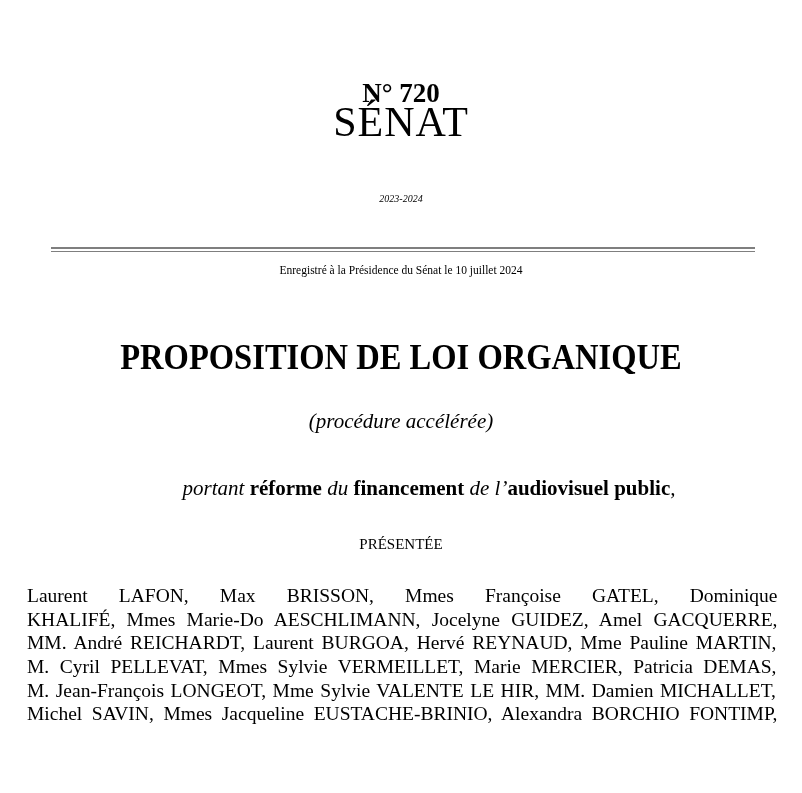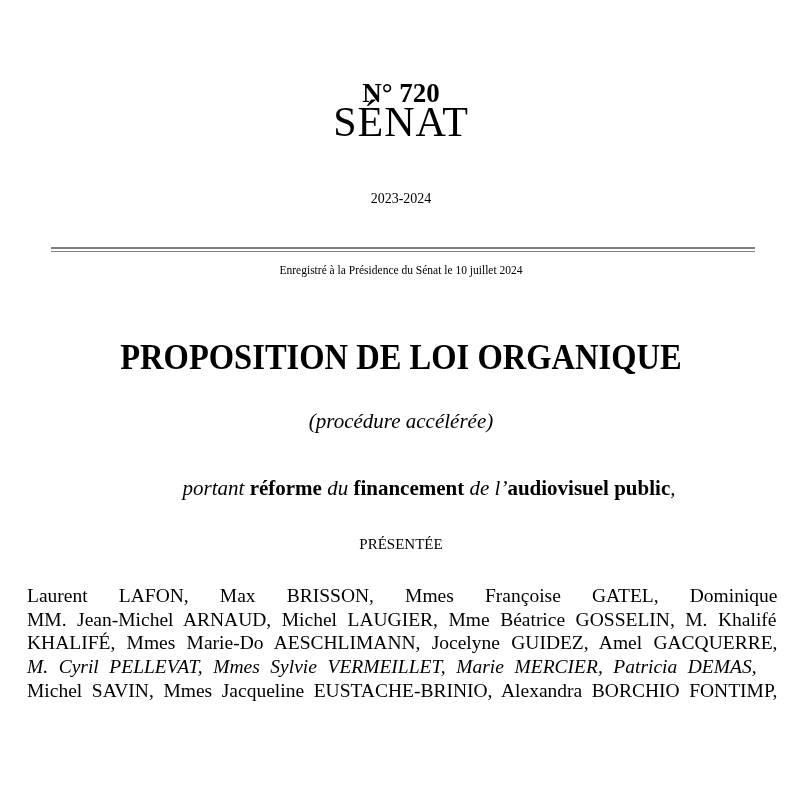--- a/index.html
+++ b/index.html
@@ -30,22 +30,23 @@
     }
     #chamber {
       top: 97px;
       font-size: 42px;
       font-weight: normal;
       line-height: 50px;
       letter-spacing: 1px;
     }
     #session {
       top: 190px;
-      font-size: 14px;
+      font-size: 10px;
       line-height: 18px;
+      font-style: italic;
     }
     .rule {
       position: absolute;
       left: 51px;
       width: 704px;
       height: 0;
       border-top: 2px solid #7f7f7f;
     }
     #rule-1 { top: 247px; }
     #rule-2 { top: 251px; border-top-width: 1px; }
@@ -114,17 +115,18 @@
 <div id="procedure" class="center">(procédure accélérée)</div>
 
 <div id="subject" class="center">
   <span class="it">portant</span><span> </span><span class="b">réforme</span><span> </span><span class="it">du</span><span> </span><span class="b">financement</span><span> </span><span class="it">de l’</span><span class="b">audiovisuel public</span><span class="it">,</span>
 </div>
 
 <div id="presented" class="center">PRÉSENTÉE</div>
 
 <div id="authors">
   <span class="author-line" style="white-space: nowrap; word-spacing: 26.2812px; text-align: left; text-align-last: left;">Laurent LAFON, Max BRISSON, Mmes Françoise GATEL, Dominique</span>
-  <span class="author-line" style="white-space: nowrap; word-spacing: 5.65104px; text-align: left; text-align-last: left;">MM. Jean-Michel ARNAUD, Michel LAUGIER, Mme Béatrice GOSSELIN, M. Khalifé</span>
   <span class="author-line" style="white-space: nowrap; word-spacing: 6.39732px; text-align: right; text-align-last: left;">KHALIFÉ, Mmes Marie-Do AESCHLIMANN, Jocelyne GUIDEZ, Amel GACQUERRE,</span>
-  <span class="author-line" style="white-space: nowrap; word-spacing: 5.68403px; text-align: center; text-align-last: left; font-style: italic;">M. Cyril PELLEVAT, Mmes Sylvie VERMEILLET, Marie MERCIER, Patricia DEMAS,</span>
+  <span class="author-line" style="white-space: nowrap; word-spacing: 3.04861px; text-align: left; text-align-last: left;">MM. André REICHARDT, Laurent BURGOA, Hervé REYNAUD, Mme Pauline MARTIN,</span>
+  <span class="author-line" style="white-space: nowrap; word-spacing: 5.68403px; text-align: center; text-align-last: left;">M. Cyril PELLEVAT, Mmes Sylvie VERMEILLET, Marie MERCIER, Patricia DEMAS,</span>
+  <span class="author-line" style="white-space: nowrap; word-spacing: 1.65781px; text-align: left; text-align-last: left;">M. Jean-François LONGEOT, Mme Sylvie VALENTE LE HIR, MM. Damien MICHALLET,</span>
   <span class="author-line" style="white-space: nowrap; word-spacing: 4.73438px; text-align: left; text-align-last: left;">Michel SAVIN, Mmes Jacqueline EUSTACHE-BRINIO, Alexandra BORCHIO FONTIMP,</span>
 </div>
 
 </body></html>

